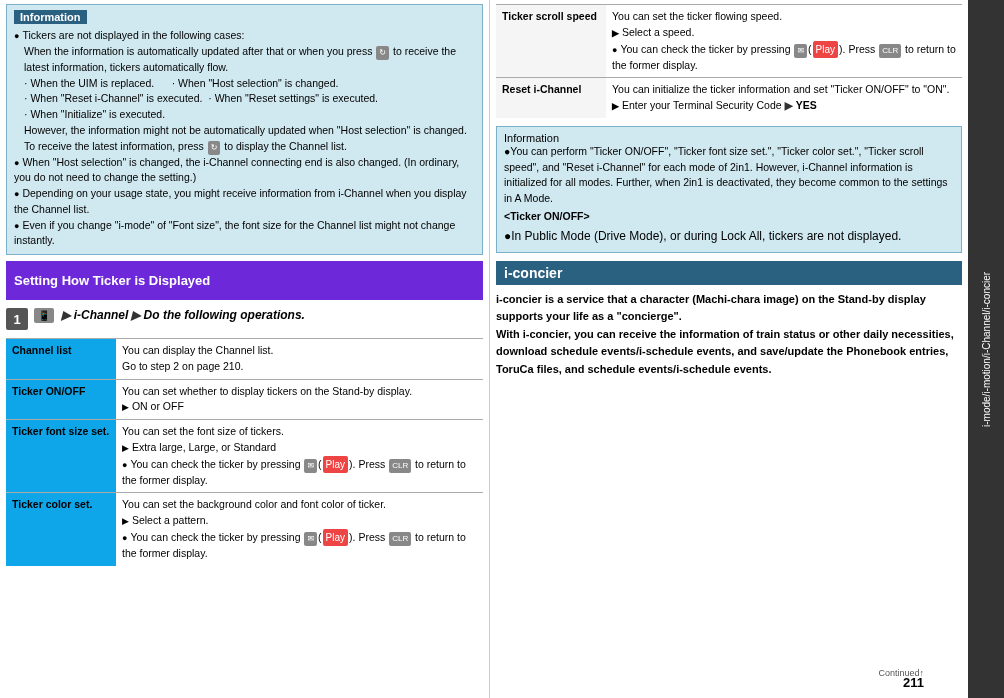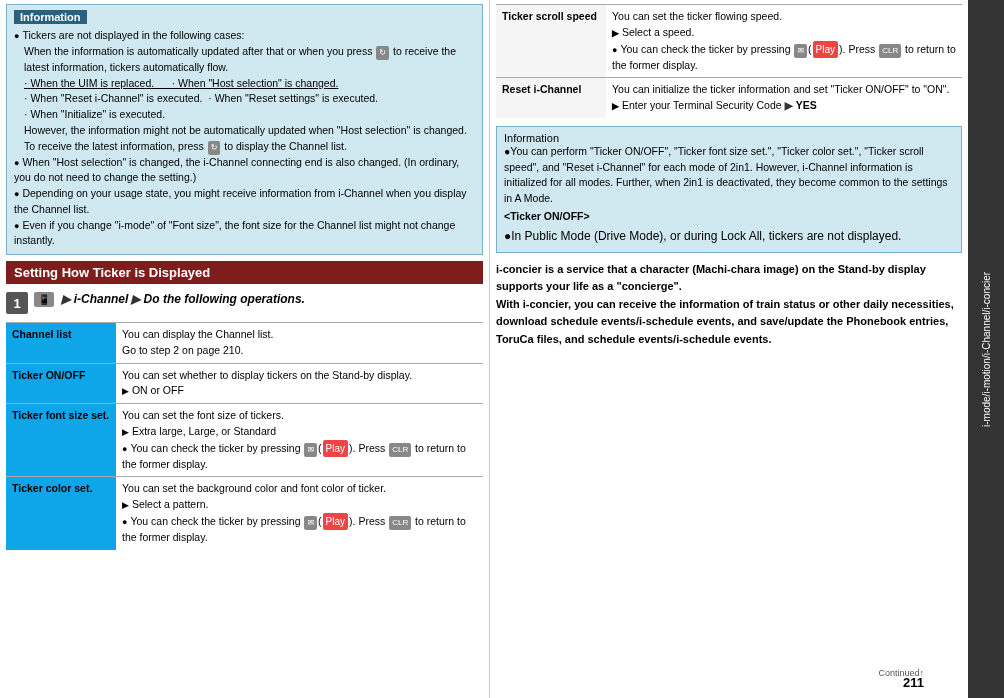--- a/index.html
+++ b/index.html
@@ -65,25 +65,25 @@
       padding: 0;
     }
     .info-box ul li::before {
       content: "●";
       margin-right: 3px;
       font-size: 9px;
     }
 
     
     .section-heading {
-      background: #7f1d1d;
+      background: #6d28d9;
       color: #fff;
       font-size: 13px;
       font-weight: bold;
-      padding: 4px 8px;
+      padding: 12px 8px;
       margin-bottom: 6px;
     }
 
     
     .step-row {
       display: flex;
       align-items: flex-start;
       margin-bottom: 6px;
       padding: 2px 0;
     }
@@ -274,21 +274,21 @@
 <body>
 
 <div class="left-col">
 
   <div class="info-box">
     <div class="info-title">Information</div>
     <ul>
       <li>Tickers are not displayed in the following cases:<br>
         <span style="padding-left:10px;display:block;">When the information is automatically updated after that or when you press
           <span class="func-icon">↻</span> to receive the latest information, tickers automatically flow.</span>
-        <span style="padding-left:10px;display:block;text-decoration:underline;">· When the UIM is replaced. &nbsp;&nbsp;&nbsp;&nbsp;&nbsp;· When "Host selection" is changed.</span>
+        <span style="padding-left:10px;display:block;">· When the UIM is replaced. &nbsp;&nbsp;&nbsp;&nbsp;&nbsp;· When "Host selection" is changed.</span>
         <span style="padding-left:10px;display:block;">· When "Reset i-Channel" is executed. &nbsp;· When "Reset settings" is executed.</span>
         <span style="padding-left:10px;display:block;">· When "Initialize" is executed.</span>
         <span style="padding-left:10px;display:block;">However, the information might not be automatically updated when "Host selection" is changed. To receive the latest information, press <span class="func-icon">↻</span> to display the Channel list.</span>
       </li>
       <li>When "Host selection" is changed, the i-Channel connecting end is also changed. (In ordinary, you do not need to change the setting.)</li>
       <li>Depending on your usage state, you might receive information from i-Channel when you display the Channel list.</li>
       <li>Even if you change "i-mode" of "Font size", the font size for the Channel list might not change instantly.</li>
     </ul>
   </div>
 
@@ -347,20 +347,21 @@
       <ul style="list-style:none;padding:0;">
         <li style="font-size:10.5px;line-height:1.5;margin-bottom:2px;">
           ●You can perform "Ticker ON/OFF", "Ticker font size set.", "Ticker color set.", "Ticker scroll speed", and "Reset i-Channel" for each mode of 2in1. However, i-Channel information is initialized for all modes. Further, when 2in1 is deactivated, they become common to the settings in A Mode.
         </li>
         <li style="font-size:10.5px;line-height:1.5;margin-bottom:2px;font-weight:bold;">&lt;Ticker ON/OFF&gt;</li>
         <li style="font-size:12px;line-height:1.5;margin-bottom:2px;">●In Public Mode (Drive Mode), or during Lock All, tickers are not displayed.</li>
       </ul>
     </div>
 
     <div class="iconcier-section">
+      <div class="iconcier-heading">i-concier</div>
       <div class="iconcier-body">
         <strong>i-concier is a service that a character (Machi-chara image) on the Stand-by display supports your life as a "concierge".</strong><br>
         <strong>With i-concier, you can receive the information of train status or other daily necessities, download schedule events/i-schedule events, and save/update the Phonebook entries, ToruCa files, and schedule events/i-schedule events.</strong>
       </div>
     </div>
 
     <div class="page-number">211</div>
     <div class="continued-label" style="position:absolute;bottom:20px;right:44px;font-size:9px;color:#555;">Continued↑</div>
   </div>
 

